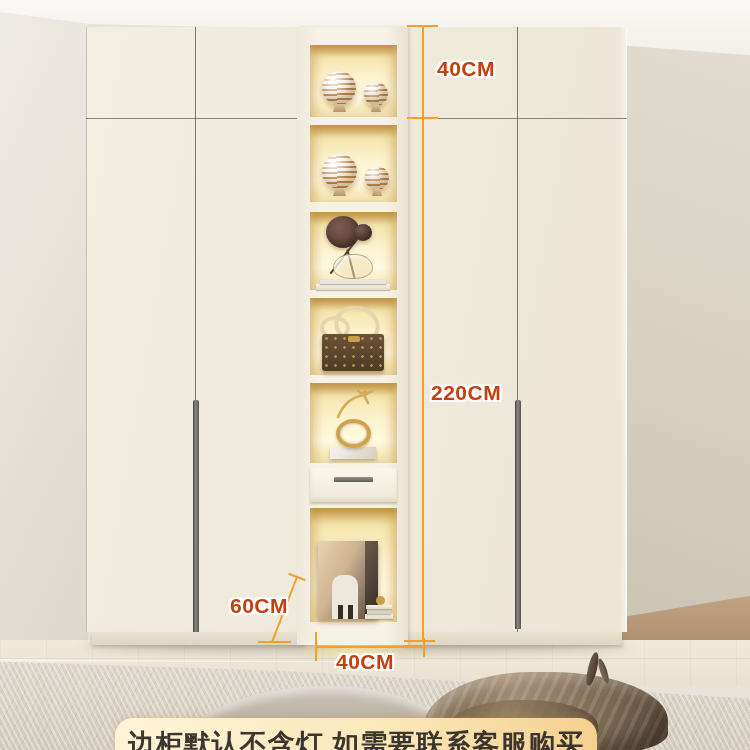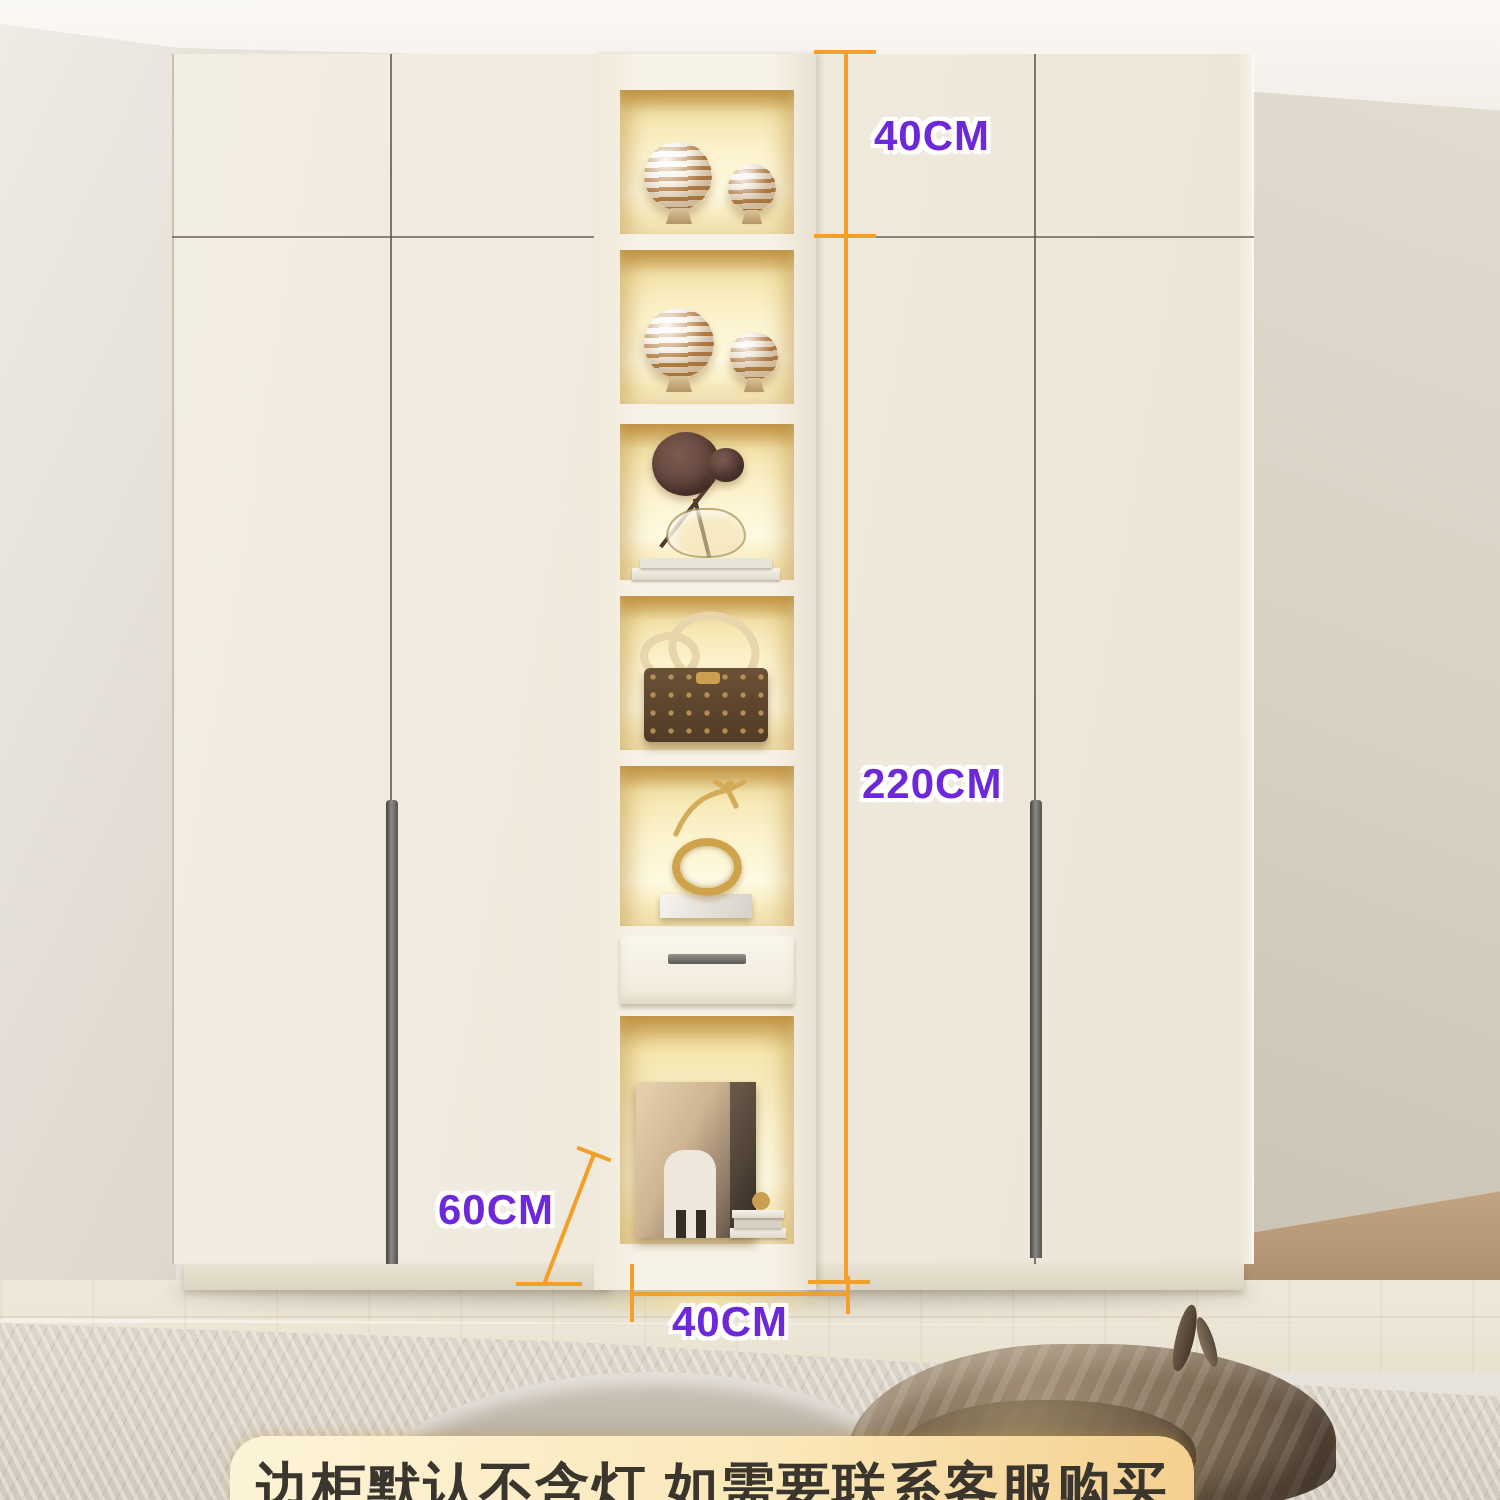--- a/index.html
+++ b/index.html
@@ -92,21 +92,21 @@
     box-shadow:0 2px 3px rgba(130,95,40,.4);}
   .ring{border:4px solid #cfa24c;border-radius:50%;
     box-shadow:inset 0 0 3px rgba(120,80,10,.5),0 2px 3px rgba(150,105,40,.4);}
   .art{background:linear-gradient(118deg,#e7d2b0 0%,#cfb592 40%,#8d7866 72%,#463a30 100%);
     box-shadow:0 3px 5px rgba(110,80,35,.5);}
   .art-build{background:#eee8dc;border-radius:10px 10px 0 0;}
   .art-door{background:#352d25;}
 
   
   .m{background:#F2A02A;}
-  .lbl{color:#6d28d9;font-weight:bold;font-size:21px;letter-spacing:.5px;white-space:nowrap;
+  .lbl{color:#c2410c;font-weight:bold;font-size:21px;letter-spacing:.5px;white-space:nowrap;
     text-shadow:-2px -2px 0 #fff,2px -2px 0 #fff,-2px 2px 0 #fff,2px 2px 0 #fff,0 0 5px #fff;}
 
   
   .bed{left:168px;top:686px;width:292px;height:80px;
     background:linear-gradient(180deg,#ccc4b8 0%,#b5ac9f 60%,#a49b8e 100%);
     border-radius:55% 45% 0 0/100% 80% 0 0;
     box-shadow:inset 0 6px 8px rgba(255,255,255,.5);}
   .blanket{left:424px;top:672px;width:244px;height:85px;
     background:
       repeating-linear-gradient(115deg,rgba(255,255,255,.12) 0 4px,rgba(0,0,0,0) 4px 11px),
@@ -224,21 +224,21 @@
   <div class="m" style="left:296px;top:577px;width:2px;height:70px;transform:rotate(21deg);transform-origin:top center;"></div>
   <div class="m" style="left:288px;top:576px;width:18px;height:2px;transform:rotate(21deg);"></div>
   <div class="m" style="left:258px;top:641px;width:33px;height:2px;"></div>
 
   <div class="m" style="left:315px;top:646px;width:110px;height:2px;"></div>
   <div class="m" style="left:315px;top:632px;width:2px;height:29px;"></div>
   <div class="m" style="left:423px;top:638px;width:2px;height:19px;"></div>
 
   <div class="lbl" style="left:437px;top:57px;">40CM</div>
   <div class="lbl" style="left:431px;top:381px;">220CM</div>
-  <div class="lbl" style="left:219px;top:594px;text-align:center;">60CM</div>
+  <div class="lbl" style="left:230px;top:594px;text-align:center;">60CM</div>
   <div class="lbl" style="left:336px;top:650px;">40CM</div>
 
   <div class="bed"></div>
   <div class="blanket"></div>
   <div class="blanket-fold"></div>
   <div class="blanket-knot"></div>
   <div class="blanket-knot2"></div>
 
   <div class="banner">
     <div class="banner-text">边柜默认不含灯 如需要联系客服购买</div>

